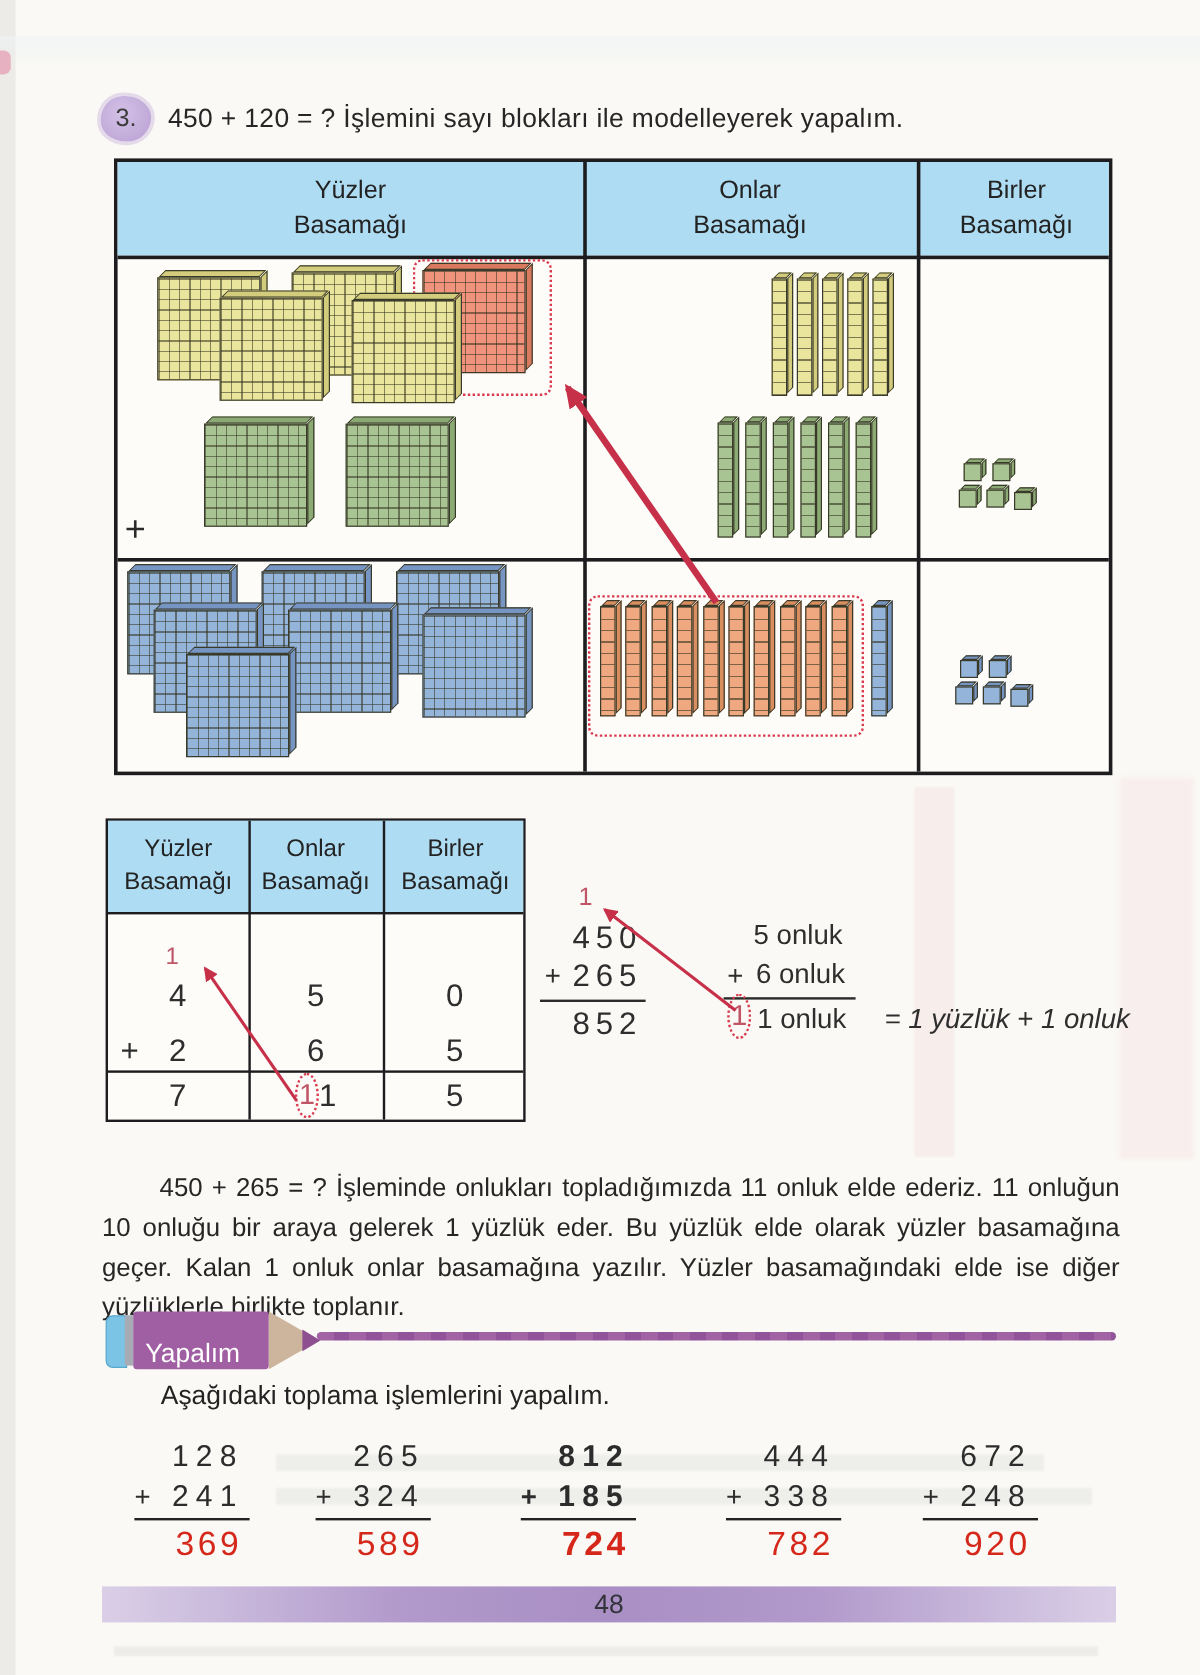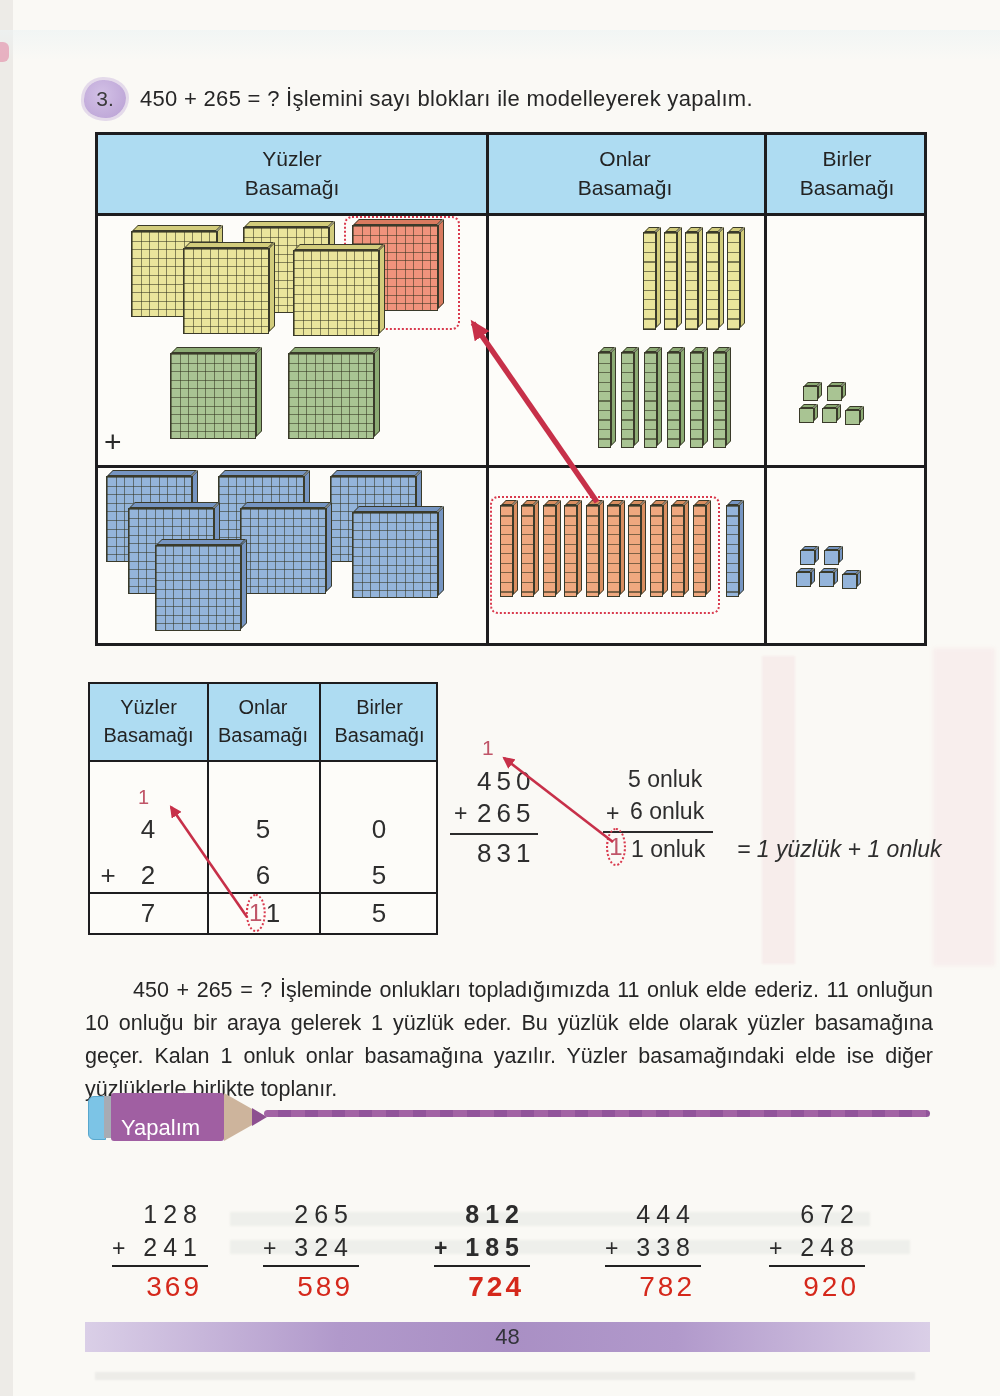--- a/index.html
+++ b/index.html
@@ -95,21 +95,21 @@
   <div class="ghost" style="left:0;top:30px;width:1000px;height:30px;background:linear-gradient(#edf3f4,rgba(255,255,255,0));opacity:.65;"></div>
   <div class="ghost" style="left:0;top:42px;width:9px;height:20px;background:rgba(225,130,160,.55);border-radius:0 6px 6px 0;"></div>
   <div class="ghost" style="left:933px;top:648px;width:62px;height:318px;background:rgba(236,170,184,.13);filter:blur(2px);"></div>
   <div class="ghost" style="left:762px;top:656px;width:33px;height:308px;background:rgba(236,170,184,.15);filter:blur(1px);"></div>
   <div class="ghost" style="left:230px;top:1212px;width:640px;height:14px;background:rgba(140,160,145,.10);filter:blur(1px);"></div>
   <div class="ghost" style="left:230px;top:1240px;width:680px;height:14px;background:rgba(140,160,145,.10);filter:blur(1px);"></div>
   <div class="ghost" style="left:95px;top:1372px;width:820px;height:8px;background:rgba(180,180,180,.18);filter:blur(1px);"></div>
 
   <div class="prob-line">
     <span class="badge">3.</span>
-    <span class="prob-text">450 + 265 = ? İşlemini sayı blokları ile modelleyerek yapalım.</span>
+    <span class="prob-text">450 + 120 = ? İşlemini sayı blokları ile modelleyerek yapalım.</span>
   </div>
 
   <div class="tbl" style="left:95px;top:132px;width:832px;height:514px;z-index:1;">
     <div class="thead" style="height:78px;"></div>
     <div class="hcell" style="left:0;width:388px;height:78px;">
       <span>Yüzler</span>
       <span>Basamağı</span>
     </div>
     <div class="hcell" style="left:388px;width:278px;height:78px;">
       <span>Onlar</span>
@@ -212,21 +212,21 @@
         <span style="font-size:26px;">1</span>
       </span>
     <span class="dcell" style="left:289px;top:214px;">5</span>
   </div>
 
   <span class="carry" style="left:482px;top:736px;font-size:21px;z-index:3;">1</span>
   <span class="wnum" style="left:477px;top:766px;">450</span>
   <span class="wtxt" style="left:454px;top:800px;">+</span>
   <span class="wnum" style="left:477px;top:798px;">265</span>
   <div class="wline" style="left:450px;top:833px;width:88px;"></div>
-  <span class="wnum" style="left:477px;top:838px;">831</span>
+  <span class="wnum" style="left:477px;top:838px;">852</span>
 
   <span class="wtxt" style="left:628px;top:766px;">5 onluk</span>
   <span class="wtxt" style="left:606px;top:800px;">+</span>
   <span class="wtxt" style="left:630px;top:798px;">6 onluk</span>
   <div class="wline" style="left:603px;top:831px;width:110px;"></div>
   <span class="circ" style="position:absolute;left:606px;top:828px;">
       <span>1</span>
     </span>
   <span class="wtxt" style="left:631px;top:836px;">1 onluk</span>
   <span class="wtxt" style="left:737px;top:836px;font-style:italic;">= 1 yüzlük + 1 onluk</span>
@@ -234,20 +234,21 @@
   <p class="expl">450 + 265 = ? İşleminde onlukları topladığımızda 11 onluk elde ederiz. 11 onluğun 10 onluğu bir araya gelerek 1 yüzlük eder. Bu yüzlük elde olarak yüzler basamağına geçer. Kalan 1 onluk onlar basamağına yazılır. Yüzler basamağındaki elde ise diğer yüzlüklerle birlikte toplanır.</p>
 
   <div class="p-eraser"></div>
   <div class="p-band"></div>
   <div class="p-body">
       <span>Yapalım</span>
     </div>
   <div class="p-tip"></div>
   <div class="p-lead"></div>
   <div class="squiggle"></div>
+  <div class="instruction">Aşağıdaki toplama işlemlerini yapalım.</div>
 
   <div class="ex" style="left:112px;">
     <span class="r1">128</span>
     <span class="r2">
         <span class="pl">+</span>
         <span class="nm">241</span>
       </span>
     <span class="ans">369</span>
   </div>
   <div class="ex" style="left:263px;">

